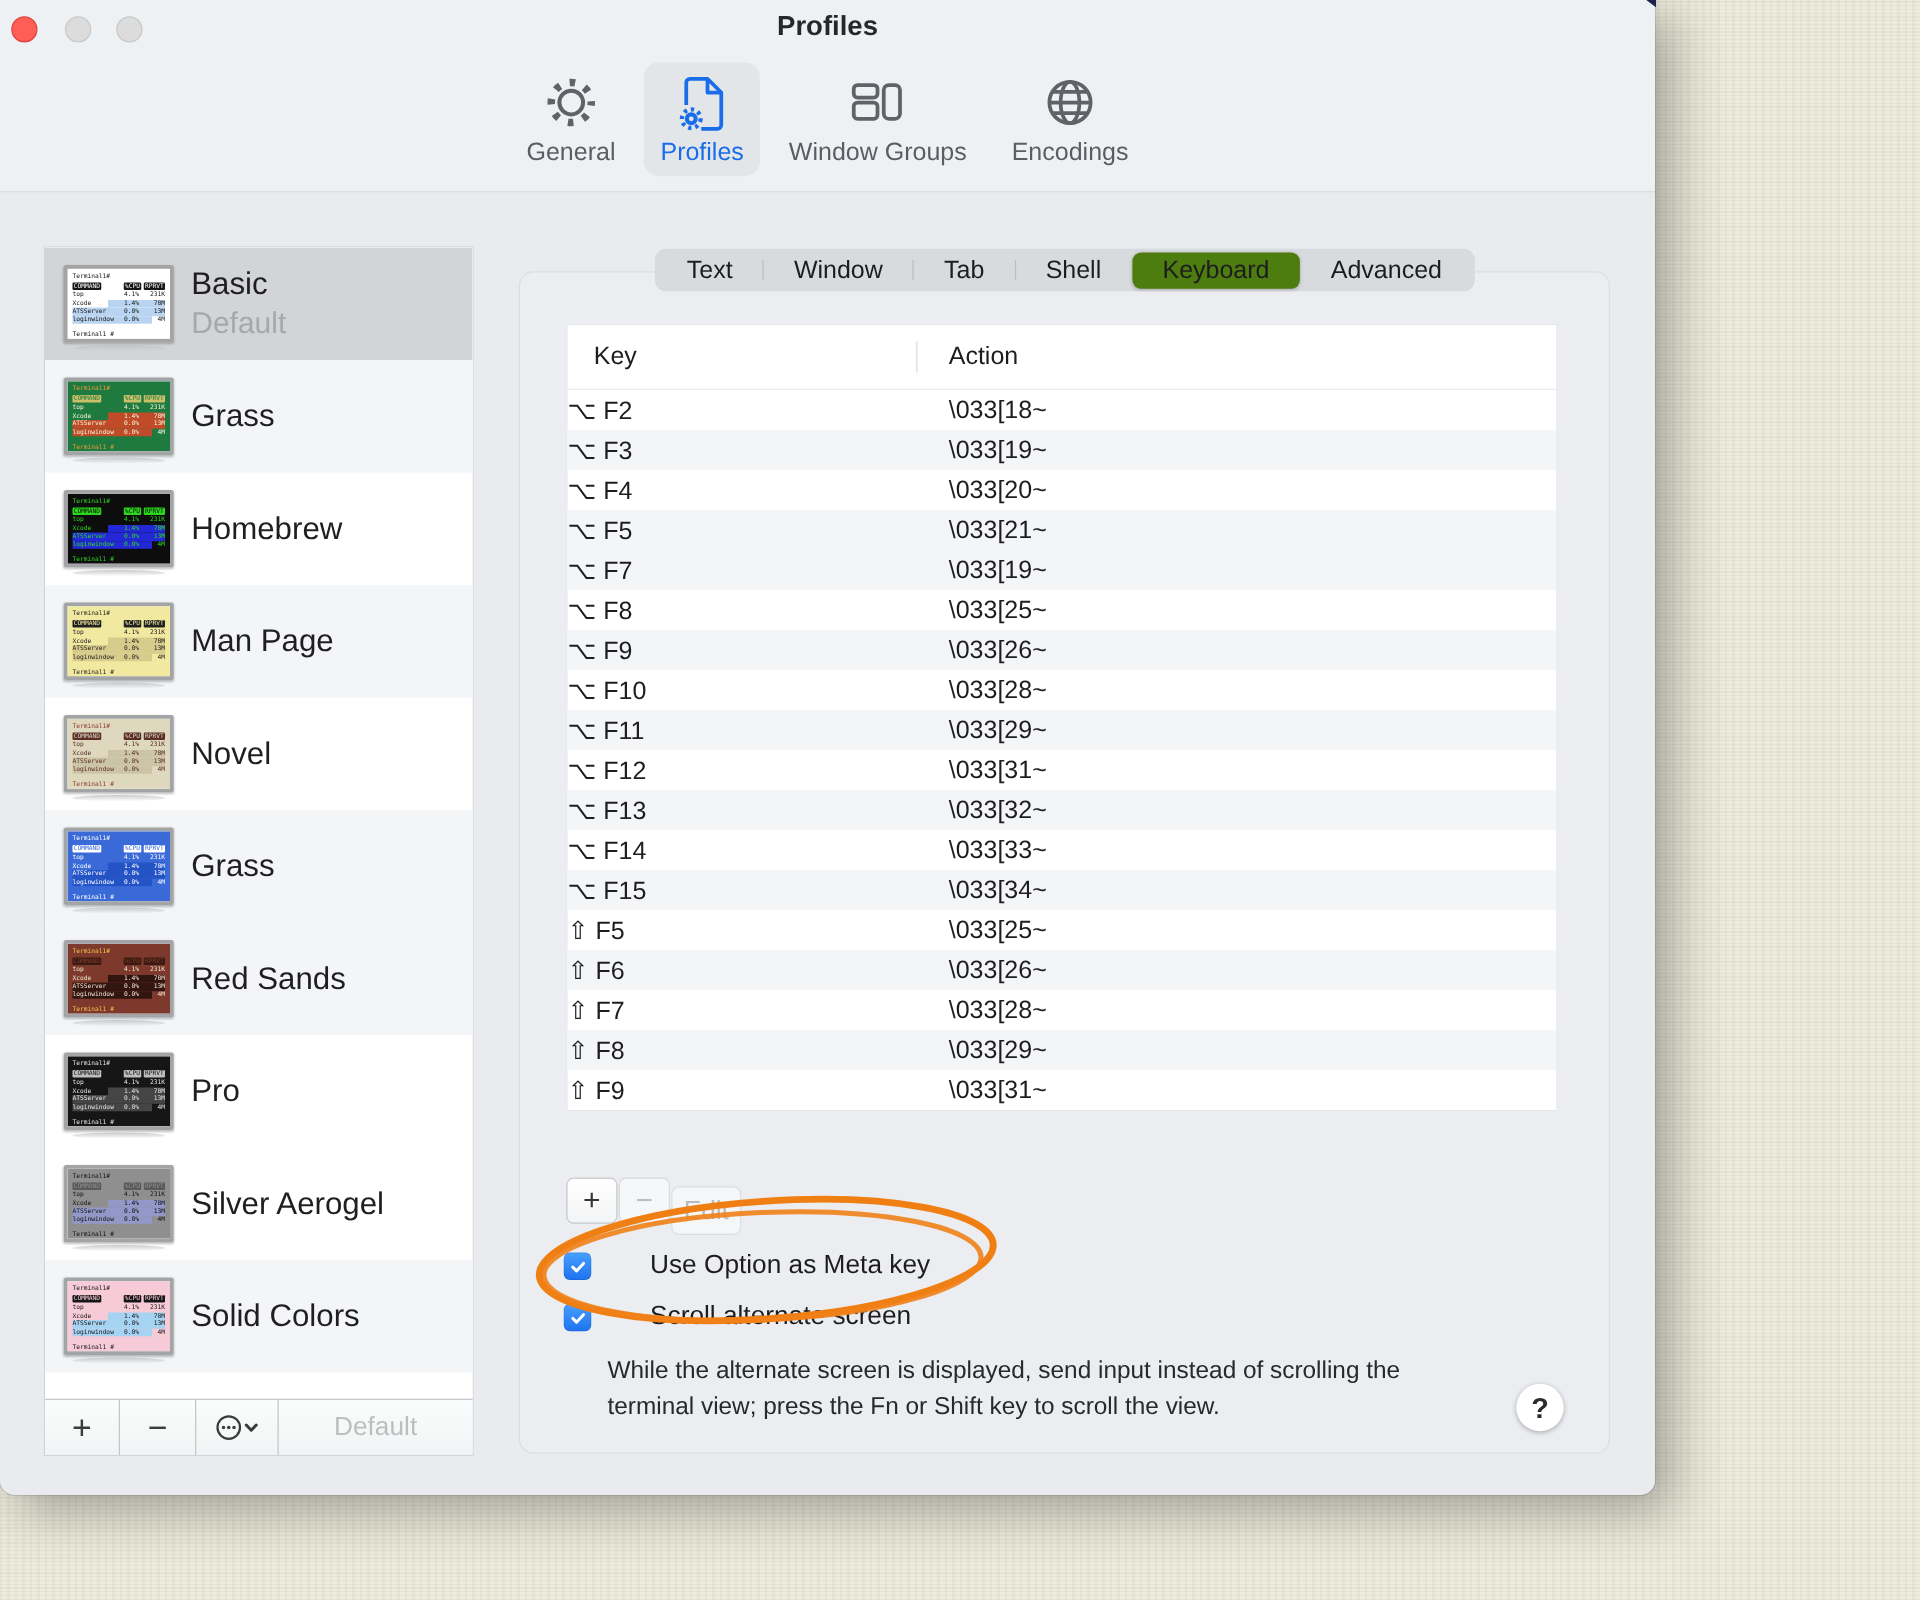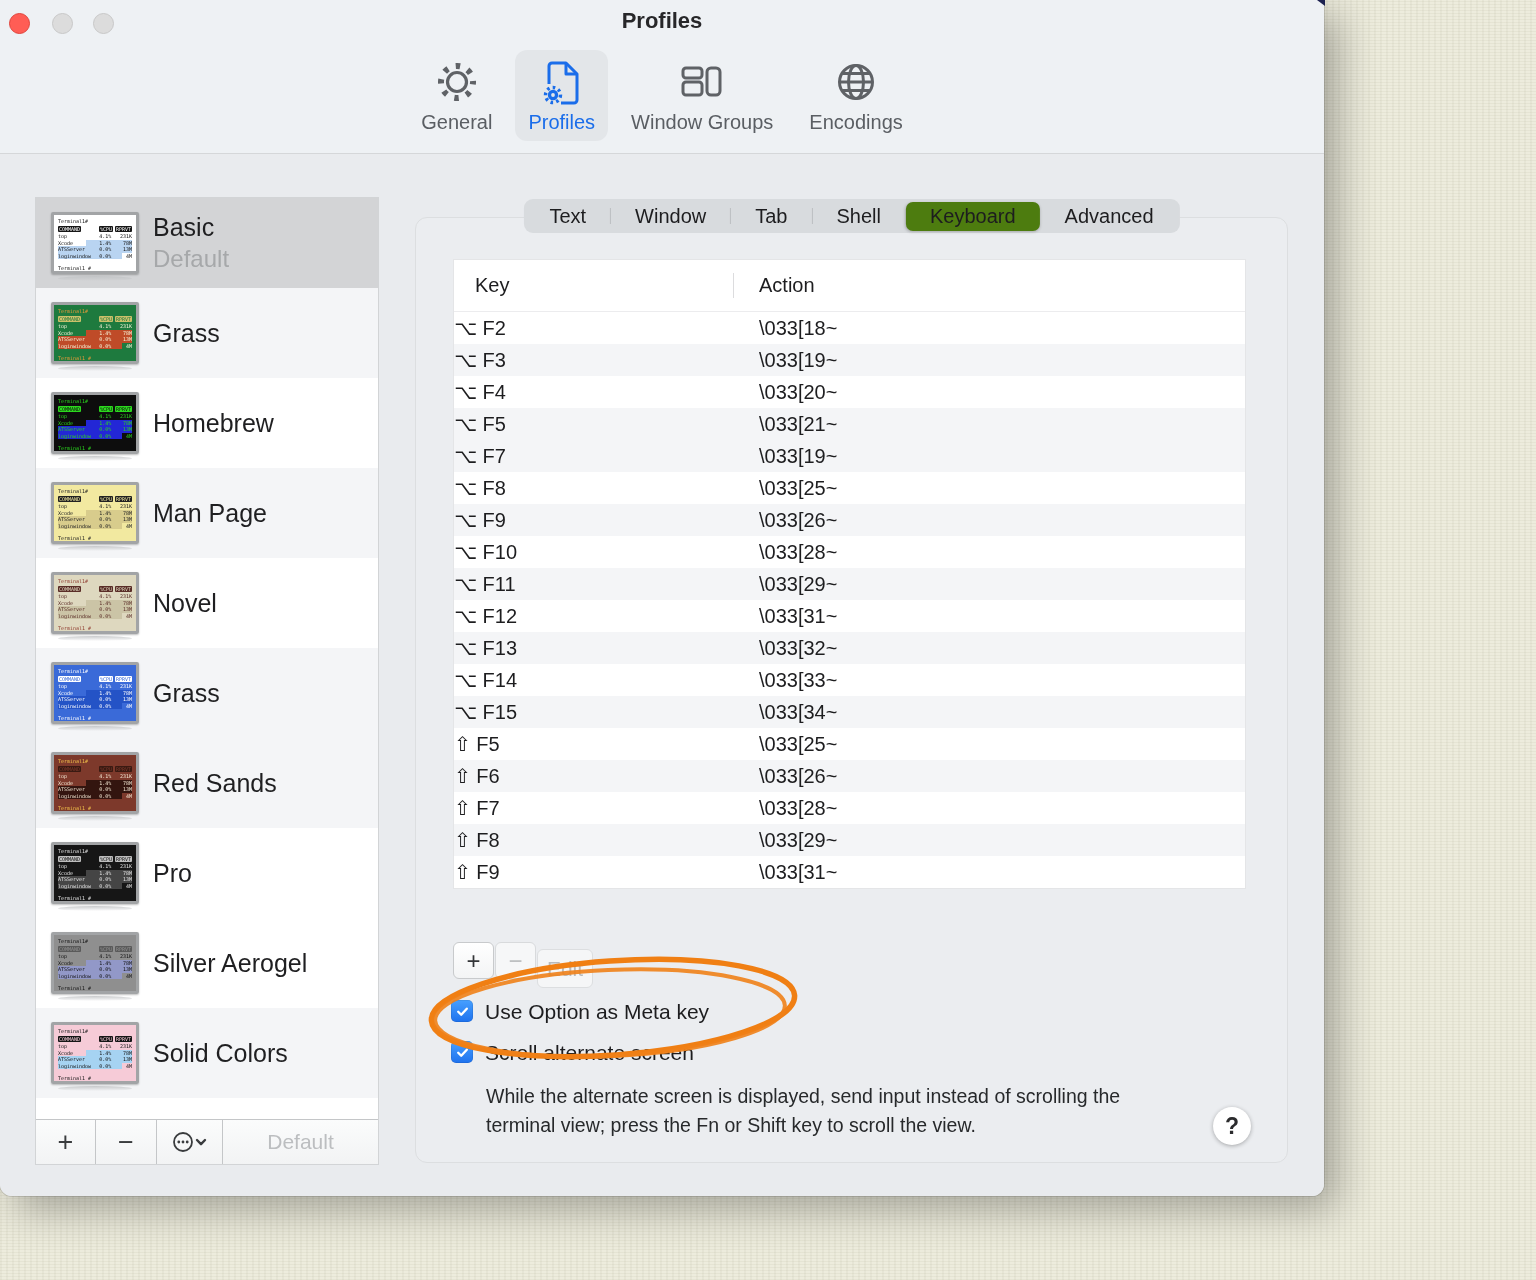--- a/index.html
+++ b/index.html
@@ -90,21 +90,21 @@
   
   .pbtn{position:absolute;box-sizing:border-box;border:1px solid #c8cacc;border-radius:6px;
     background:linear-gradient(#ffffff,#f3f4f5);display:flex;align-items:center;justify-content:center;
     color:#333537;}
   .pbtn.add{left:37px;top:724px;width:41px;height:37px;font-size:24px;}
   .pbtn.remove{left:79px;top:724px;width:41px;height:37px;font-size:24px;color:#bcbec0;
     border-color:#d8dadc;background:#f6f7f8;}
   .pbtn.edit{left:121px;top:731px;width:56px;height:39px;font-size:21px;color:#b8babc;
     border-color:#dcdee0;background:#f5f6f7;}
   
-  .check-row{position:absolute;left:35px;display:flex;align-items:flex-start;}
+  .check-row{position:absolute;left:35px;display:flex;align-items:flex-end;gap:35px;}
   .checkbox{width:22px;height:22px;border-radius:5px;
     background:linear-gradient(#47a0ff,#1e72ee);box-shadow:inset 0 0 0 .5px rgba(0,0,0,.15);
     display:flex;align-items:center;justify-content:center;}
   .check-label{margin-left:12px;font-size:21px;color:#1d1d1f;}
   
   .help-text{position:absolute;left:70px;top:864px;width:660px;font-size:19.5px;line-height:1.48;
     color:#27292b;}
   .help-btn{position:absolute;left:797px;top:889px;width:38px;height:38px;border-radius:50%;
     background:#fff;box-shadow:0 1px 4px rgba(0,0,0,.3);display:flex;align-items:center;
     justify-content:center;font-size:23px;font-weight:600;color:#2b2b2d;}

